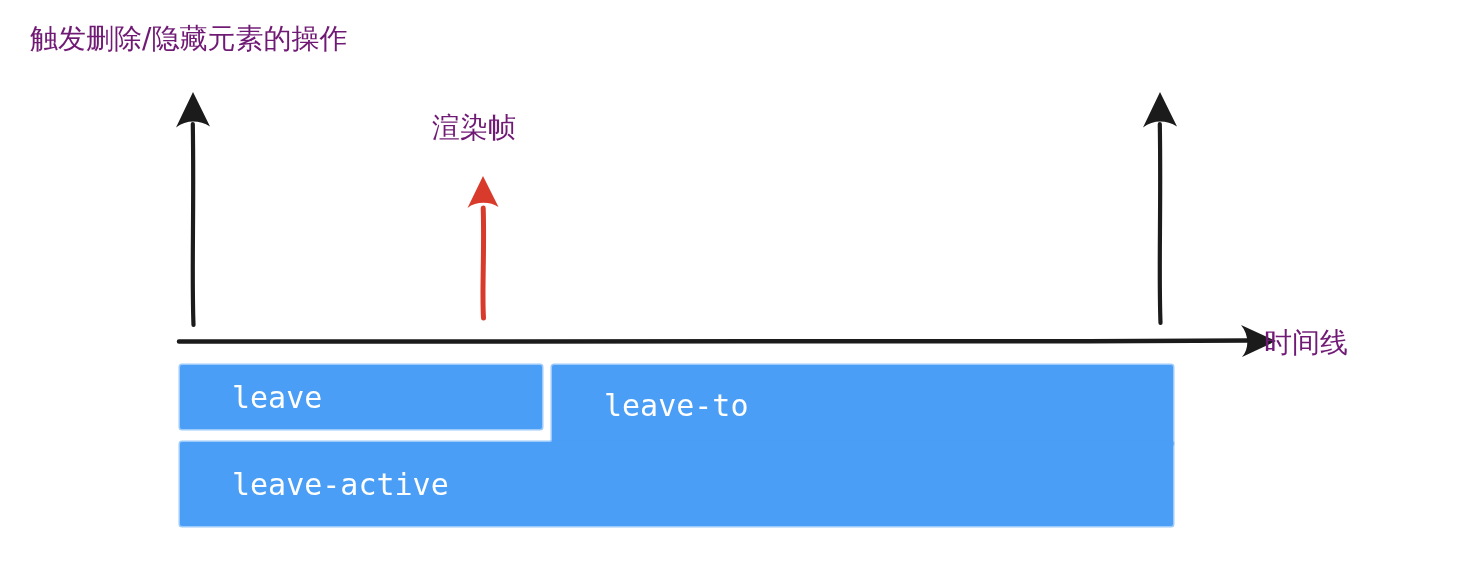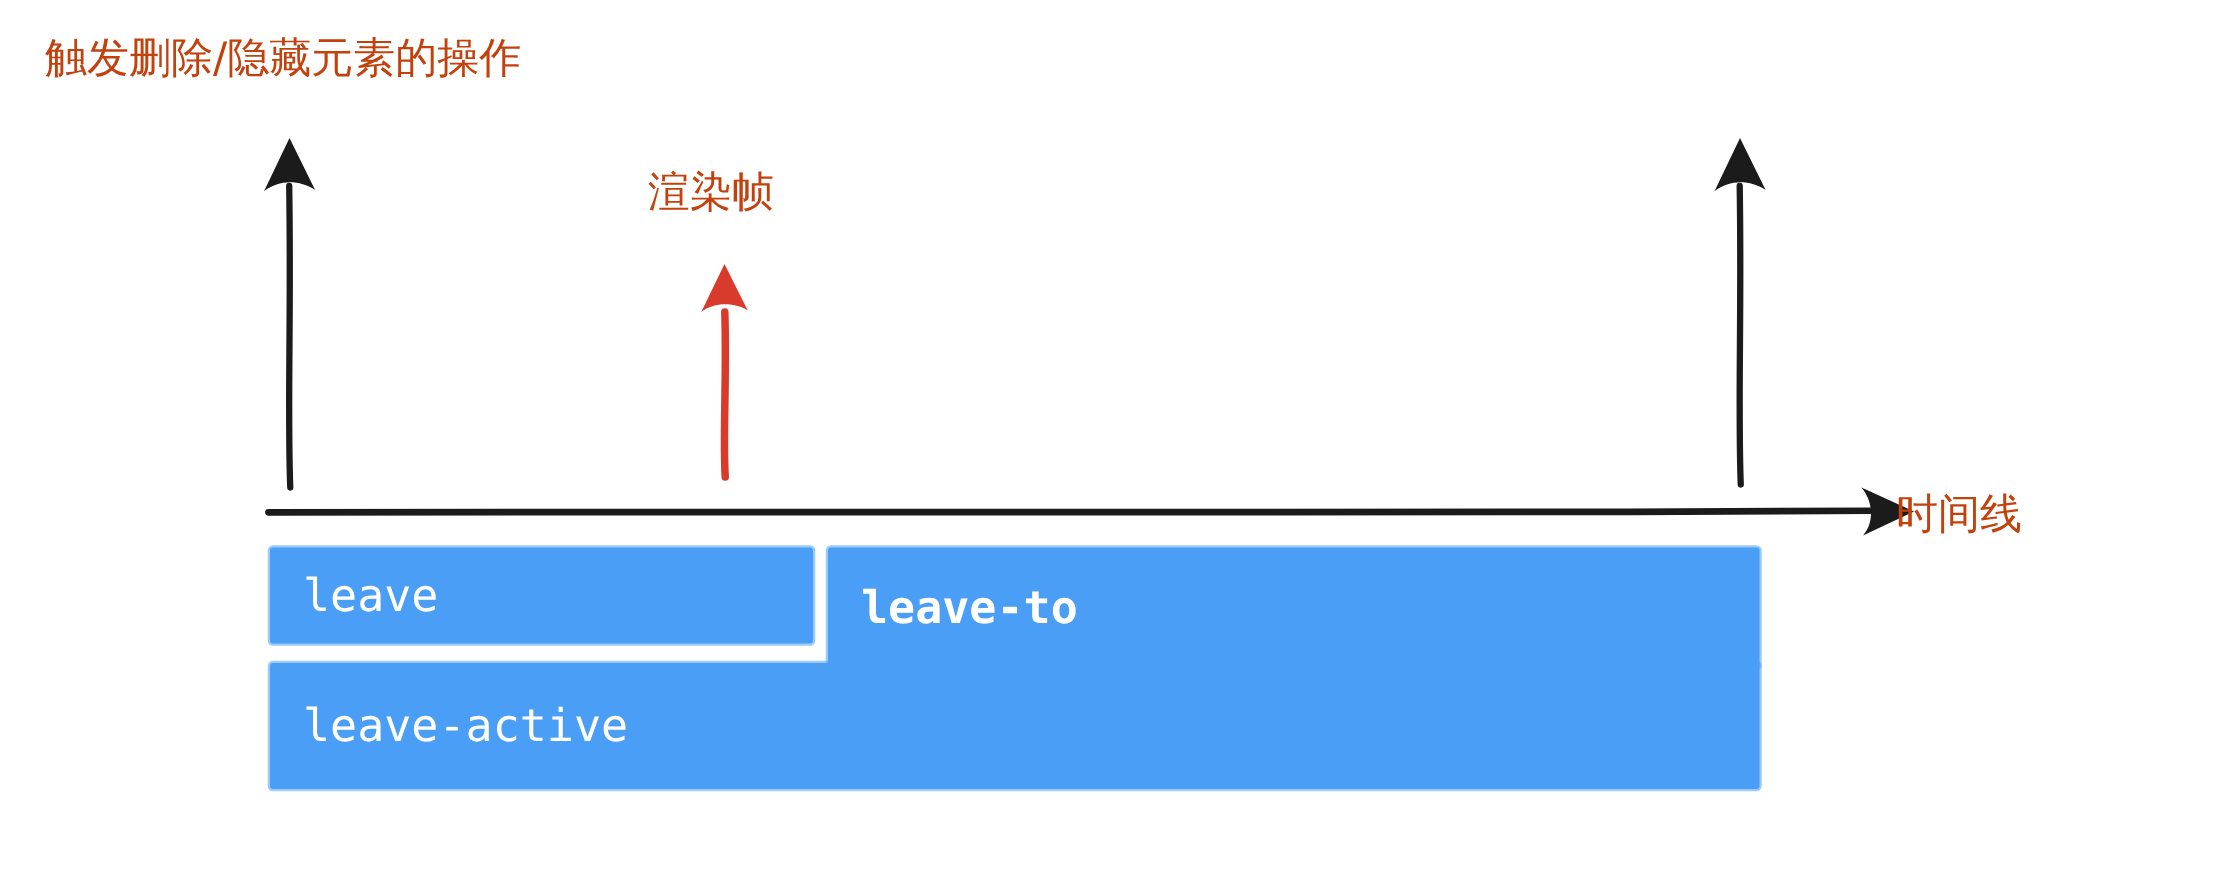--- a/index.html
+++ b/index.html
@@ -22,21 +22,21 @@
     top: 0;
     width: 1476px;
     height: 586px;
     pointer-events: none;
   }
   .label {
     position: absolute;
     font-size: 28px;
     font-weight: 500;
     line-height: 34px;
-    color: #c2410c;
+    color: #701a75;
     white-space: nowrap;
   }
   .label-trigger {
     left: 30px;
     top: 22px;
   }
   .label-end {
     left: 1002px;
     top: 7px;
     width: 320px;
@@ -55,27 +55,27 @@
   .bar {
     position: absolute;
     background: #4a9ef5;
     border-radius: 2px;
     color: #ffffff;
     font-family: "DejaVu Sans Mono", monospace;
     font-size: 30px;
     font-weight: 500;
     display: flex;
     align-items: center;
-    padding-left: 22px;
+    padding-left: 52px;
     box-sizing: border-box;
     
     box-shadow: 0 0 0 1.5px rgba(74, 158, 245, 0.55);
   }
   .bar-leave        { left: 180px; top: 365px; width: 362px; height: 64px; }
-  .bar-leave-to     { left: 552px; top: 365px; width: 621px; height: 80px; font-weight: bold; }
+  .bar-leave-to     { left: 552px; top: 365px; width: 621px; height: 80px; }
   .bar-leave-active { left: 180px; top: 442px; width: 993px; height: 84px; }
 </style>
 </head>
 <body>
 
 <div class="canvas">
 
   <svg class="arrows-layer" viewBox="0 0 1476 586" xmlns="http://www.w3.org/2000/svg">
 
     <g>

